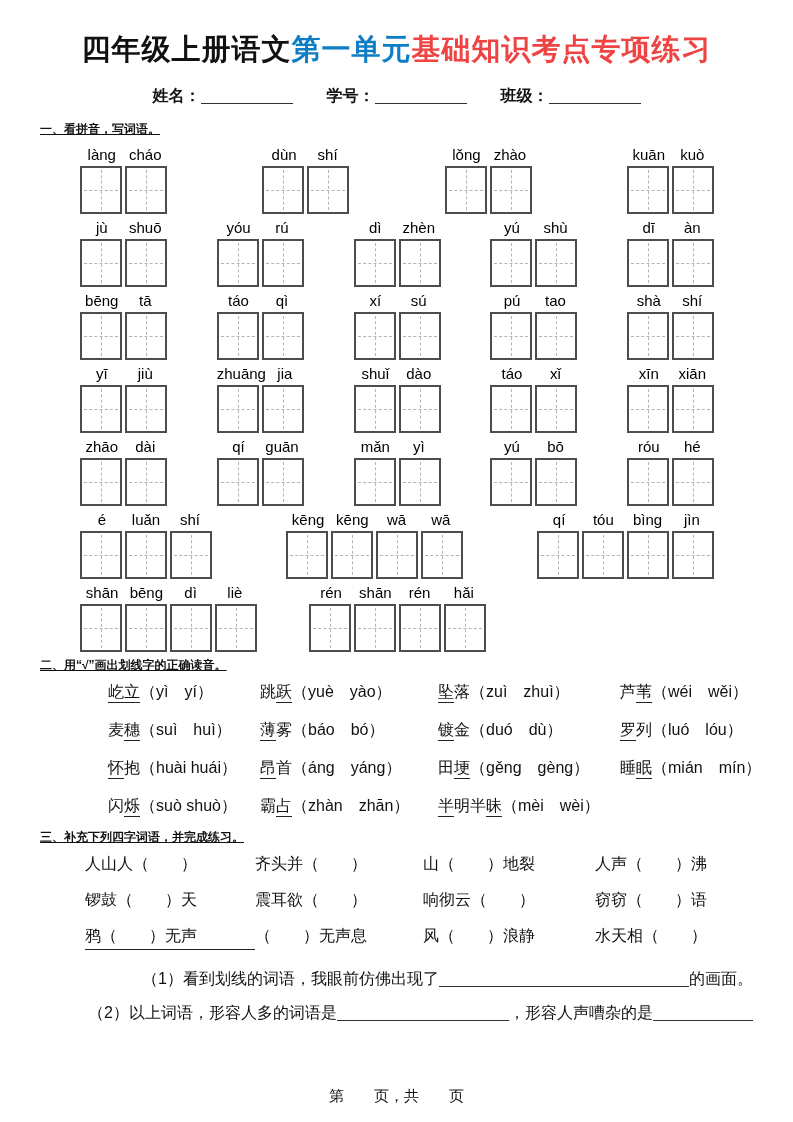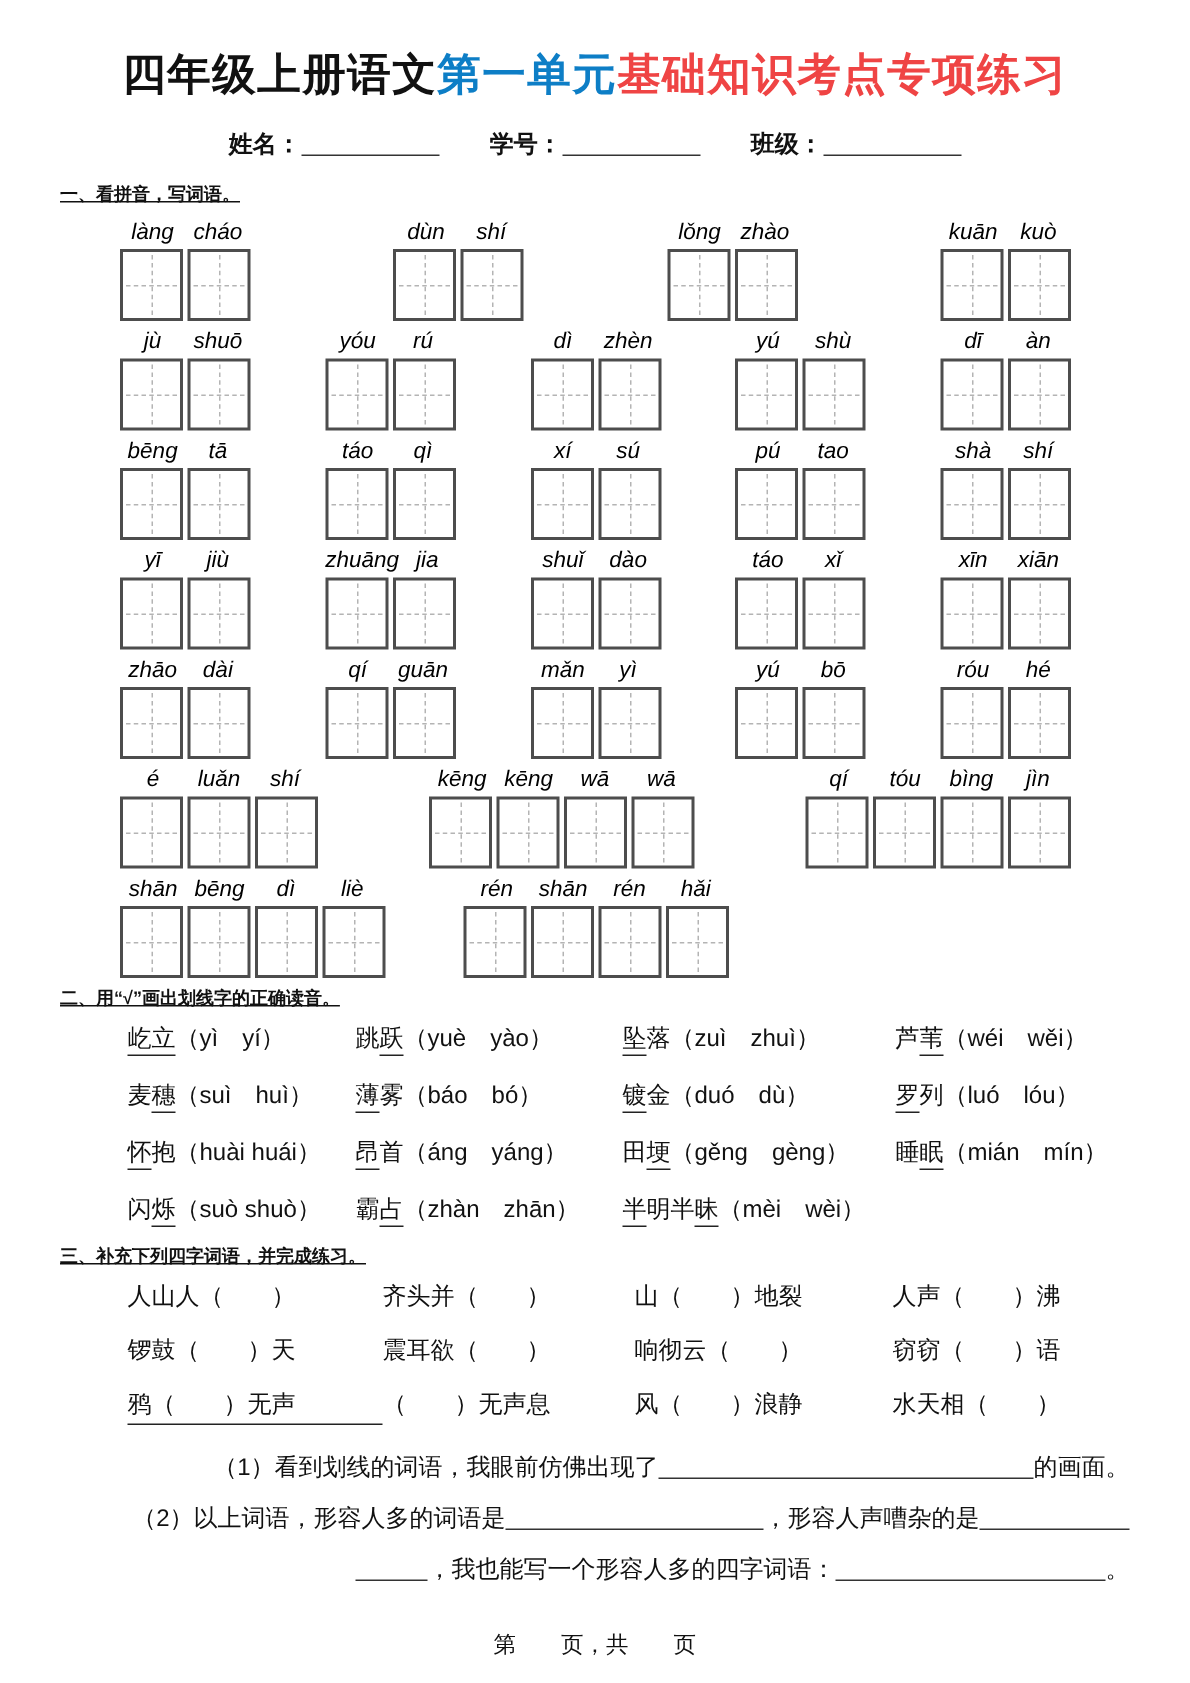--- a/index.html
+++ b/index.html
@@ -9,31 +9,31 @@
     font-family:"Liberation Sans", sans-serif; color:#111;
     background:#fff; overflow:hidden;
   }
   .title { text-align:center; font-size:29px; font-weight:700; margin:4px 0 16px 0; letter-spacing:1px; white-space:nowrap; }
   .info-line { text-align:center; font-size:16px; font-weight:700; margin-bottom:14px; }
   .blank { display:inline-block; border-bottom:1.5px solid #333; height:12px; vertical-align:-3px; }
   .gap { display:inline-block; height:1px; }
   .sec-heading { font-size:12px; font-weight:700; margin:4px 0 8px 0;text-decoration:underline; }
   
   .pinyin-rows { margin-left:40px; width:634px; }
-  .prow { display:flex; margin-bottom:5px;font-style:italic; }
+  .prow { display:flex; margin-bottom:5px; }
   .prow.cols-5, .prow.cols-3 { justify-content:space-between; }
   .prow.cols-2 { justify-content:flex-start; gap:52px; }
   .syll-line { display:flex; font-size:15px; line-height:18px; margin-bottom:2px; color:#000; }
   .syll { flex:1; text-align:center; white-space:nowrap; }
   .boxes { display:flex; gap:3px; }
   .wbox { width:38px; height:44px; border:2px solid #4d4d4d; position:relative; background:#fff; }
   .wbox::before { content:""; position:absolute; left:2px; right:2px; top:50%; border-top:1px dashed #b4b4b4; }
   .wbox::after  { content:""; position:absolute; top:2px; bottom:2px; left:50%; border-left:1px dashed #b4b4b4; }
   
-  .p2grid { margin-left:45px; display:grid; grid-template-columns:152px 178px 182px 1fr; row-gap:17px; font-size:16px; margin-bottom:12px; }
+  .p2grid { margin-left:68px; display:grid; grid-template-columns:152px 178px 182px 1fr; row-gap:17px; font-size:16px; margin-bottom:12px; }
   .p2item, .p3item { white-space:nowrap; }
   .u { border-bottom:1px solid #222; padding-bottom:2px; }
   
   .p3grid { margin-left:45px; display:grid; grid-template-columns:170px 168px 172px 1fr; row-gap:15px; font-size:16px; margin-bottom:12px; }
   .qline { font-size:16px; line-height:34px; margin-left:2px;text-align:right; }
   .footer { position:absolute; left:0; right:0; bottom:16px; text-align:center; font-size:15px; color:#111;font-family:Liberation Serif, serif; }
 </style>
 </head>
 <body>
 
@@ -404,19 +404,18 @@
         <span class="p3item">响彻云（　　）</span>
         <span class="p3item">窃窃（　　）语</span>
         <span class="p3item u">鸦（　　）无声</span>
         <span class="p3item">（　　）无声息</span>
         <span class="p3item">风（　　）浪静</span>
         <span class="p3item">水天相（　　）</span>
       </div>
     <div id="questions">
         <div class="qline"><span class="seg-text">（1）看到划线的词语，我眼前仿佛出现了</span><span class="blank" style="width: 250px;"></span><span class="seg-text">的画面。</span></div>
         <div class="qline"><span class="seg-text">（2）以上词语，形容人多的词语是</span><span class="blank" style="width: 172px;"></span><span class="seg-text">，形容人声嘈杂的是</span><span class="blank" style="width: 100px;"></span></div>
-        <div class="qline"><span class="blank" style="width: 48px;"></span><span class="seg-text">，我也能写一个形容人多的四字词语：</span><span class="blank" style="width: 180px;"></span><span class="seg-text">。</span></div>
       </div>
   </div>
 
   <div class="footer">第　　页，共　　页</div>
 
 </div>
 
 </body></html>

